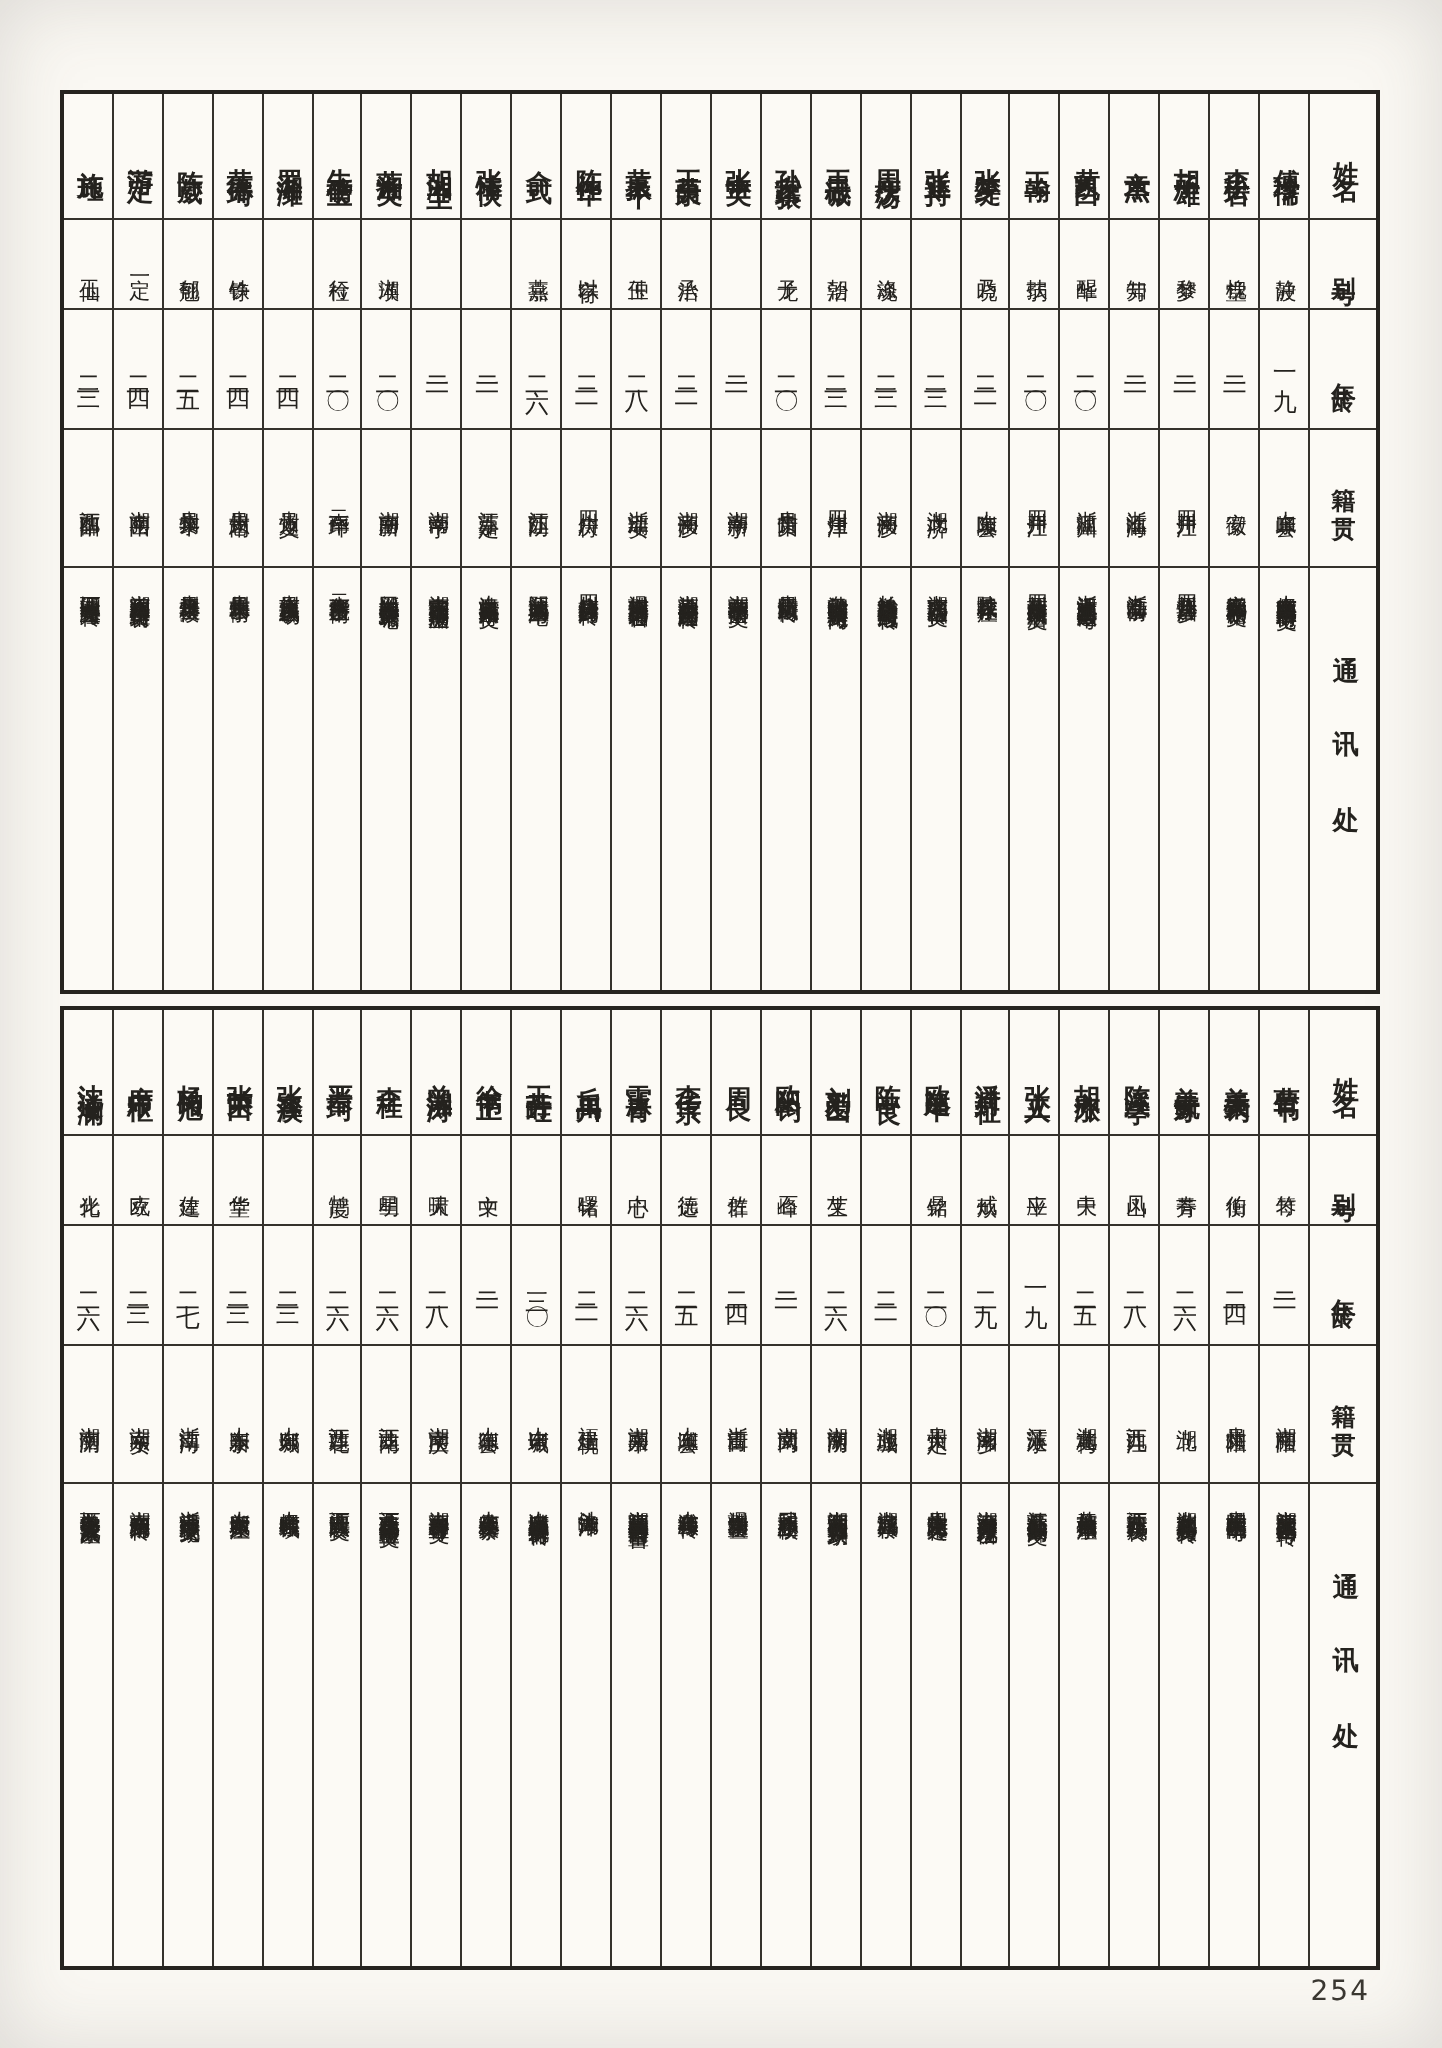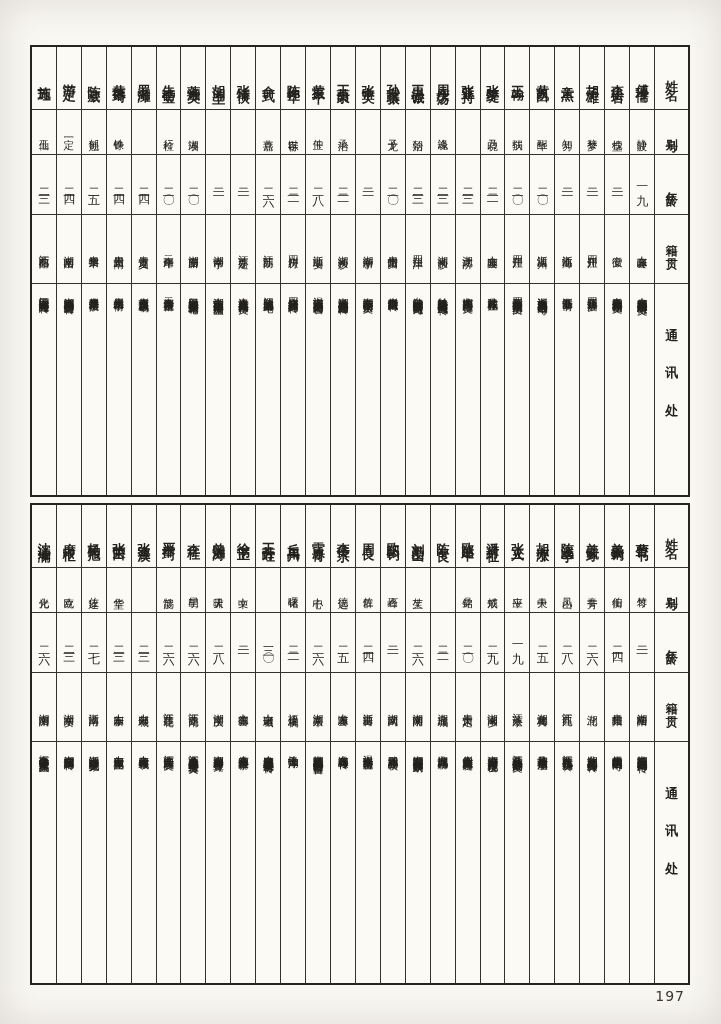--- a/index.html
+++ b/index.html
@@ -974,14 +974,14 @@
         </div>
     <div class="cell origin-cell">
           <span class="vtext p-origin">湖南浏阳</span>
         </div>
     <div class="cell addr-cell">
           <span class="vtext p-addr">振西学务委员会转江东沈家大屋</span>
         </div>
   </div>
     </section>
 
-  <div class="page-number">197</div>
+  <div class="page-number">254</div>
 </div>
 
 </body></html>

